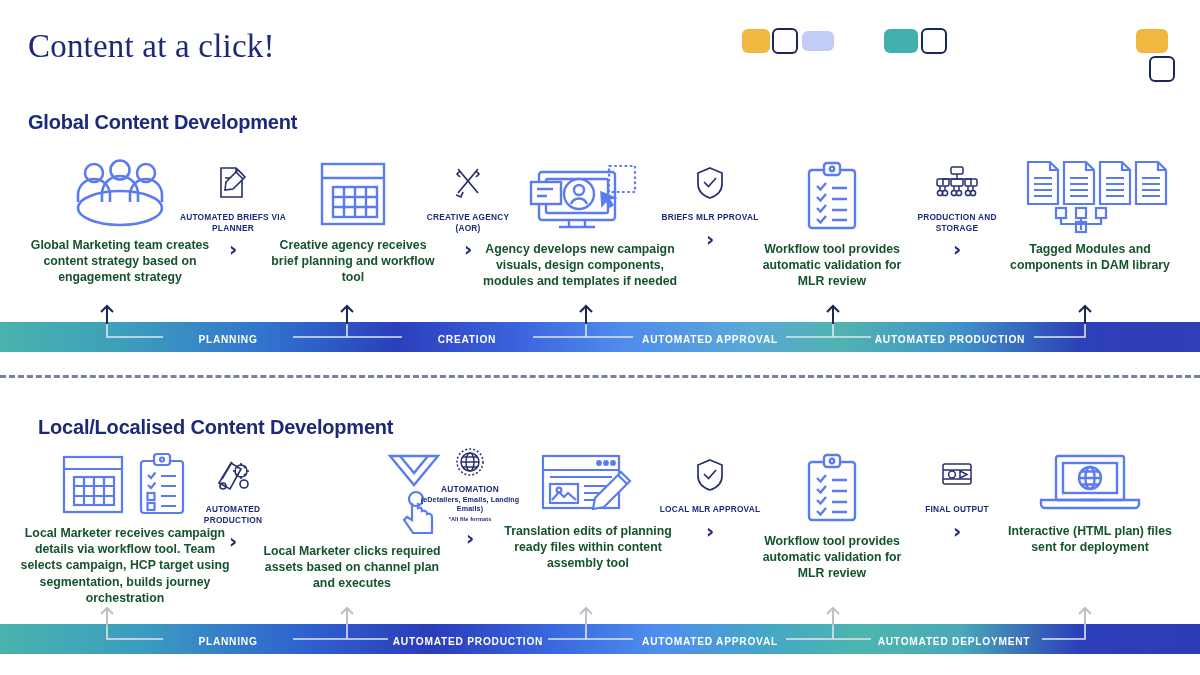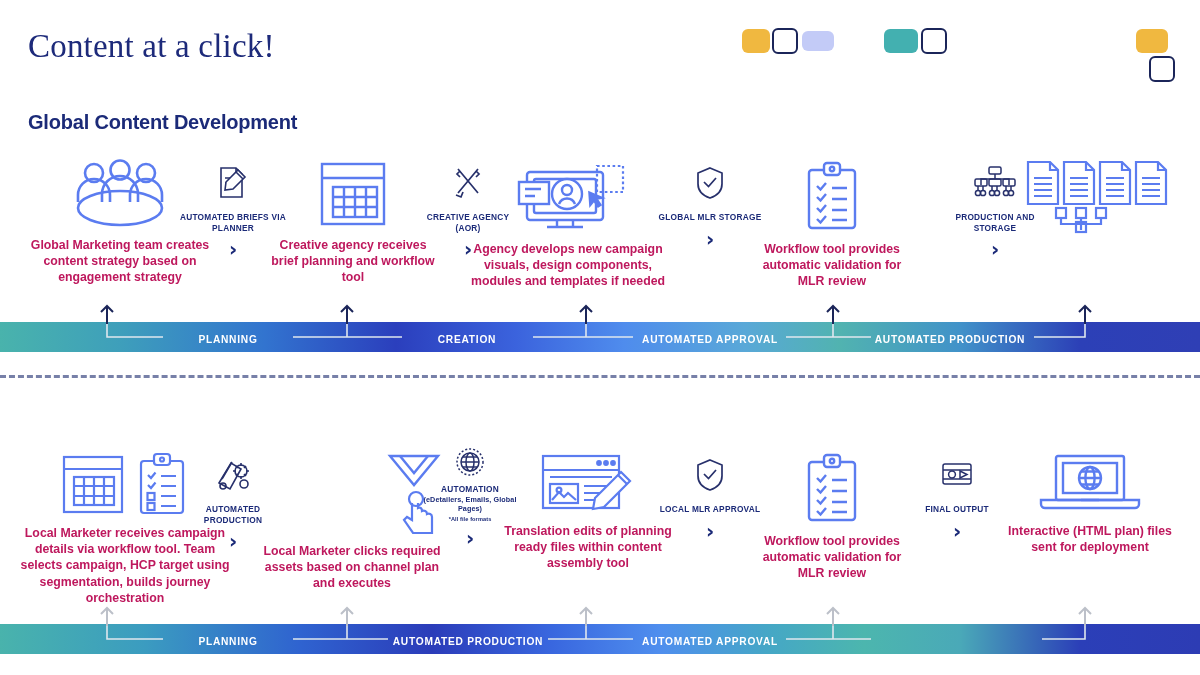--- a/index.html
+++ b/index.html
@@ -35,21 +35,21 @@
   .sec1-title { left: 28px; top: 111px; }
   .sec2-title { left: 38px; top: 416px; }
 
   
   .step { position: absolute; text-align: center; }
   .step .icon-wrap {
     display: flex; align-items: flex-end; justify-content: center;
     gap: 8px;
   }
   .step .caption {
-    font-size: 12.3px; font-weight: 700; color: #be185d;
+    font-size: 12.3px; font-weight: 700; color: #14532d;
     line-height: 1.32; margin-top: 9px;
   }
 
   
   .conn { position: absolute; text-align: center; width: 110px; }
   .conn .cicon { height: 46px; display:flex; align-items:center; justify-content:center; }
   .conn .clabel {
     font-size: 8.3px; font-weight: 700; color: #1b2a78;
     line-height: 1.28; letter-spacing: .25px; margin-top: 6px;
   }
@@ -172,21 +172,21 @@
           <path d="M8 4l20 24M10 6l-3 3 3 3"></path>
           <path d="M28 4L8 28M26 6l3 3-3 3"></path>
           <path d="M6 30l5 2 2-5"></path>
         </g>
       </svg>
     </div>
     <div class="clabel">CREATIVE AGENCY (AOR)</div>
     <div class="chev">›</div>
   </div>
 
-  <div class="step" style="left:460px;top:160px;width:216px;">
+  <div class="step" style="left:472px;top:160px;width:216px;">
     <div class="icon-wrap">
       <svg width="126" height="72" viewBox="0 0 126 72">
         <g fill="none" stroke="#5b7cf0" stroke-width="2.4">
           <rect x="22" y="12" width="76" height="48" rx="3"></rect>
           <rect x="29" y="19" width="62" height="34" rx="2"></rect>
           <path d="M52 60v7M68 60v7M42 67h36"></path>
           <rect x="14" y="22" width="30" height="22" fill="#fff"></rect>
           <path d="M20 29h16M20 36h10"></path>
           <circle cx="62" cy="34" r="15" fill="#fff"></circle>
           <circle cx="62" cy="30" r="5"></circle>
@@ -203,40 +203,40 @@
 
   <div class="conn" style="left:655px;top:160px;">
     <div class="cicon">
       <svg width="34" height="36" viewBox="0 0 34 36">
         <g fill="none" stroke="#27306b" stroke-width="1.7">
           <path d="M17 3l12 5v11c0 8-6 12-12 14-6-2-12-6-12-14V8z"></path>
           <path d="M11 17l4.5 4.5L23 13"></path>
         </g>
       </svg>
     </div>
-    <div class="clabel">GLOBAL MLR STORAGE</div>
+    <div class="clabel">BRIEFS MLR PPROVAL</div>
     <div class="chev">›</div>
   </div>
 
   <div class="step" style="left:752px;top:160px;width:160px;">
     <div class="icon-wrap">
       <svg width="62" height="72" viewBox="0 0 62 72">
         <g fill="none" stroke="#5b7cf0" stroke-width="2.4">
           <rect x="8" y="10" width="46" height="58" rx="3"></rect>
           <rect x="23" y="3" width="16" height="12" rx="3" fill="#fff"></rect>
           <circle cx="31" cy="9" r="2.2"></circle>
           <path d="M16 26l3.5 3.5L25 23M16 37l3.5 3.5L25 34M16 48l3.5 3.5L25 45M16 59l3.5 3.5L25 56"></path>
           <path d="M31 28h15M31 39h15M31 50h15M31 60h15"></path>
         </g>
       </svg>
     </div>
     <div class="caption">Workflow tool provides automatic validation for MLR review</div>
   </div>
 
-  <div class="conn" style="left:940px;top:160px;">
+  <div class="conn" style="left:902px;top:160px;">
     <div class="cicon">
       <svg width="46" height="36" viewBox="0 0 46 36">
         <g fill="none" stroke="#27306b" stroke-width="1.5">
           <rect x="17" y="2" width="12" height="7" rx="1.5"></rect>
           <path d="M23 9v5M9 20v-6h28v6"></path>
           <rect x="3" y="14" width="12" height="7" rx="1.5"></rect>
           <rect x="17" y="14" width="12" height="7" rx="1.5"></rect>
           <rect x="31" y="14" width="12" height="7" rx="1.5"></rect>
           <path d="M6 21v4M11 21v4M20 21v4M25 21v4M34 21v4M39 21v4"></path>
           <circle cx="6" cy="28" r="2.6"></circle>
@@ -277,20 +277,21 @@
             <path d="M24 18h18M24 24h18M24 30h18M24 36h18"></path>
           </g>
           <rect x="46" y="48" width="10" height="10"></rect>
           <rect x="66" y="48" width="10" height="10"></rect>
           <rect x="86" y="48" width="10" height="10"></rect>
           <path d="M51 58v6h40v-6M71 58v12"></path>
           <rect x="66" y="62" width="10" height="10"></rect>
         </g>
       </svg>
     </div>
+    <div class="caption">Tagged Modules and components in DAM library</div>
   </div>
 
   <div class="timeline tl1" style="top:322px;">
     <div class="tl-bar"></div>
     <div class="phase" style="left:168px;width:120px;">PLANNING</div>
     <div class="phase" style="left:407px;width:120px;">CREATION</div>
     <div class="phase" style="left:628px;width:164px;">AUTOMATED APPROVAL</div>
     <div class="phase" style="left:866px;width:168px;">AUTOMATED PRODUCTION</div>
   </div>
   <svg class="tl1-ticks" style="position:absolute;left:0;top:298px;width:1200px;height:56px;">
@@ -313,20 +314,21 @@
       <path d="M533 39h53M586 26v13"></path>
       <path d="M586 39h47"></path>
       <path d="M786 39h47M833 26v13"></path>
       <path d="M833 39h38"></path>
       <path d="M1034 39h51V26"></path>
     </g>
   </svg>
 
   <div class="divider"></div>
 
+  <div class="sec-title sec2-title">Local/Localised Content Development</div>
 
   <div class="step" style="left:14px;top:452px;width:222px;">
     <div class="icon-wrap">
       <svg width="68" height="62" viewBox="0 0 68 62">
         <g fill="none" stroke="#5b7cf0" stroke-width="2.2">
           <rect x="5" y="3" width="58" height="55"></rect>
           <path d="M5 15h58"></path>
           <rect x="15" y="23" width="40" height="28"></rect>
           <path d="M15 32h40M15 42h40M25 23v28M35 23v28M45 23v28"></path>
         </g>
@@ -386,21 +388,21 @@
       <svg width="32" height="32" viewBox="0 0 32 32">
         <g fill="none" stroke="#27306b" stroke-width="1.5">
           <circle cx="16" cy="16" r="13" stroke-dasharray="2 2"></circle>
           <circle cx="16" cy="16" r="9"></circle>
           <ellipse cx="16" cy="16" rx="4" ry="9"></ellipse>
           <path d="M7 16h18M9 11h14M9 21h14"></path>
         </g>
       </svg>
     </div>
     <div class="clabel">AUTOMATION</div>
-    <div class="csub">(eDetailers, Emails, Global Pages)</div>
+    <div class="csub">(eDetailers, Emails, Landing Emails)</div>
     <div class="cnote">*All file formats</div>
     <div class="chev">›</div>
   </div>
 
   <div class="step" style="left:496px;top:452px;width:184px;">
     <div class="icon-wrap">
       <svg width="102" height="62" viewBox="0 0 102 62">
         <g fill="none" stroke="#5b7cf0" stroke-width="2.2">
           <rect x="6" y="4" width="76" height="52"></rect>
           <path d="M6 18h76"></path>
@@ -478,20 +480,21 @@
       </svg>
     </div>
     <div class="caption">Interactive (HTML plan) files sent for deployment</div>
   </div>
 
   <div class="timeline tl2" style="top:624px;">
     <div class="tl-bar"></div>
     <div class="phase" style="left:168px;width:120px;">PLANNING</div>
     <div class="phase" style="left:388px;width:160px;">AUTOMATED PRODUCTION</div>
     <div class="phase" style="left:628px;width:164px;">AUTOMATED APPROVAL</div>
+    <div class="phase" style="left:866px;width:176px;">AUTOMATED DEPLOYMENT</div>
   </div>
   <svg class="tl2-ticks" style="position:absolute;left:0;top:600px;width:1200px;height:56px;">
     <g stroke="#bcc0c9" stroke-width="2" fill="none">
       <path d="M107 8v18"></path>
         <path d="M101 14l6-6 6 6"></path>
       <path d="M347 8v18"></path>
         <path d="M341 14l6-6 6 6"></path>
       <path d="M586 8v18"></path>
         <path d="M580 14l6-6 6 6"></path>
       <path d="M833 8v18"></path>

